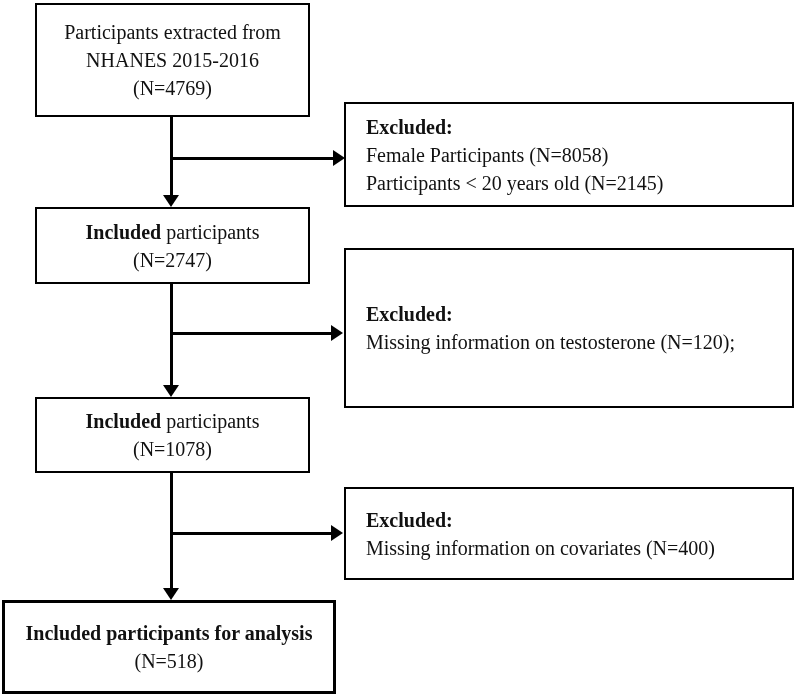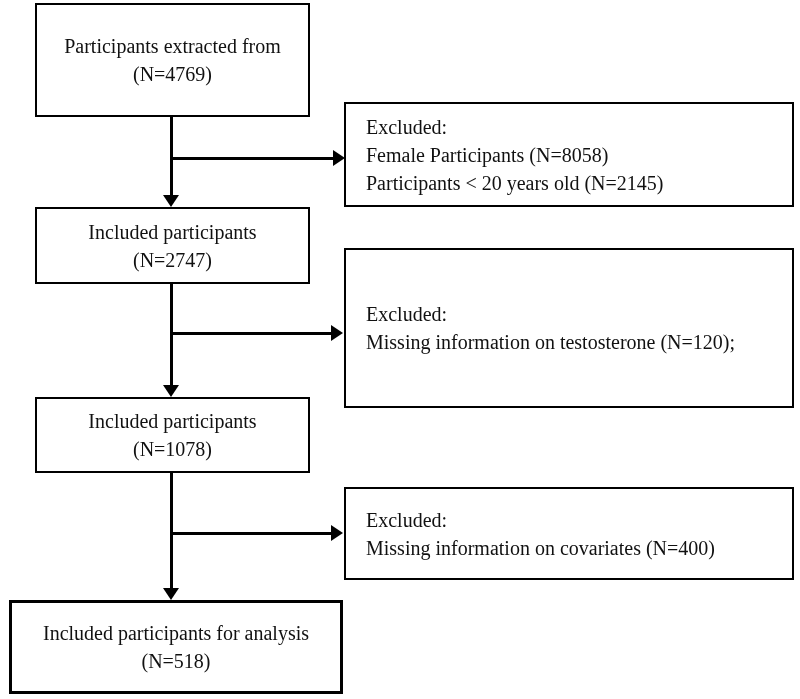--- a/index.html
+++ b/index.html
@@ -22,21 +22,21 @@
     border: 2px solid #000000;
     box-sizing: border-box;
     display: flex;
     flex-direction: column;
     justify-content: center;
     font-size: 20px;
     line-height: 28px;
   }
   .box.center { align-items: center; text-align: center; }
   .box.leftalign { align-items: flex-start; text-align: left; padding-left: 20px; padding-right: 10px; }
-  .b { font-weight: normal; }
+  .b { font-weight: bold; }
   .vline {
     position: absolute;
     width: 3px;
     background: #000000;
   }
   .hline {
     position: absolute;
     height: 3px;
     background: #000000;
   }
@@ -50,32 +50,33 @@
   .arrow-right {
     position: absolute;
     width: 0; height: 0;
     border-top: 8px solid transparent;
     border-bottom: 8px solid transparent;
     border-left: 12px solid #000000;
   }
   .box1 { left: 35px; top: 3px;   width: 275px; height: 114px; }
   .box2 { left: 35px; top: 207px; width: 275px; height: 77px; }
   .box3 { left: 35px; top: 397px; width: 275px; height: 76px; }
-  .box4 { left: 9px;  top: 600px; width: 334px; height: 94px; border-width: 3px; }
+  .box4 { left: 2px;  top: 600px; width: 334px; height: 94px; border-width: 3px; }
   .excl1 { left: 344px; top: 102px; width: 450px; height: 105px; }
   .excl2 { left: 344px; top: 248px; width: 450px; height: 160px; }
   .excl3 { left: 344px; top: 487px; width: 450px; height: 93px; }
 </style>
 </head>
 <body>
 
 <div class="figure">
 
   <div class="box center box1">
     <div>Participants extracted from</div>
+    <div>NHANES 2015-2016</div>
     <div>(N=4769)</div>
   </div>
 
   <div class="box leftalign excl1">
     <div class="b">Excluded:</div>
     <div>Female Participants (N=8058)</div>
     <div>Participants &lt; 20 years old (N=2145)</div>
   </div>
 
   <div class="box center box2">

